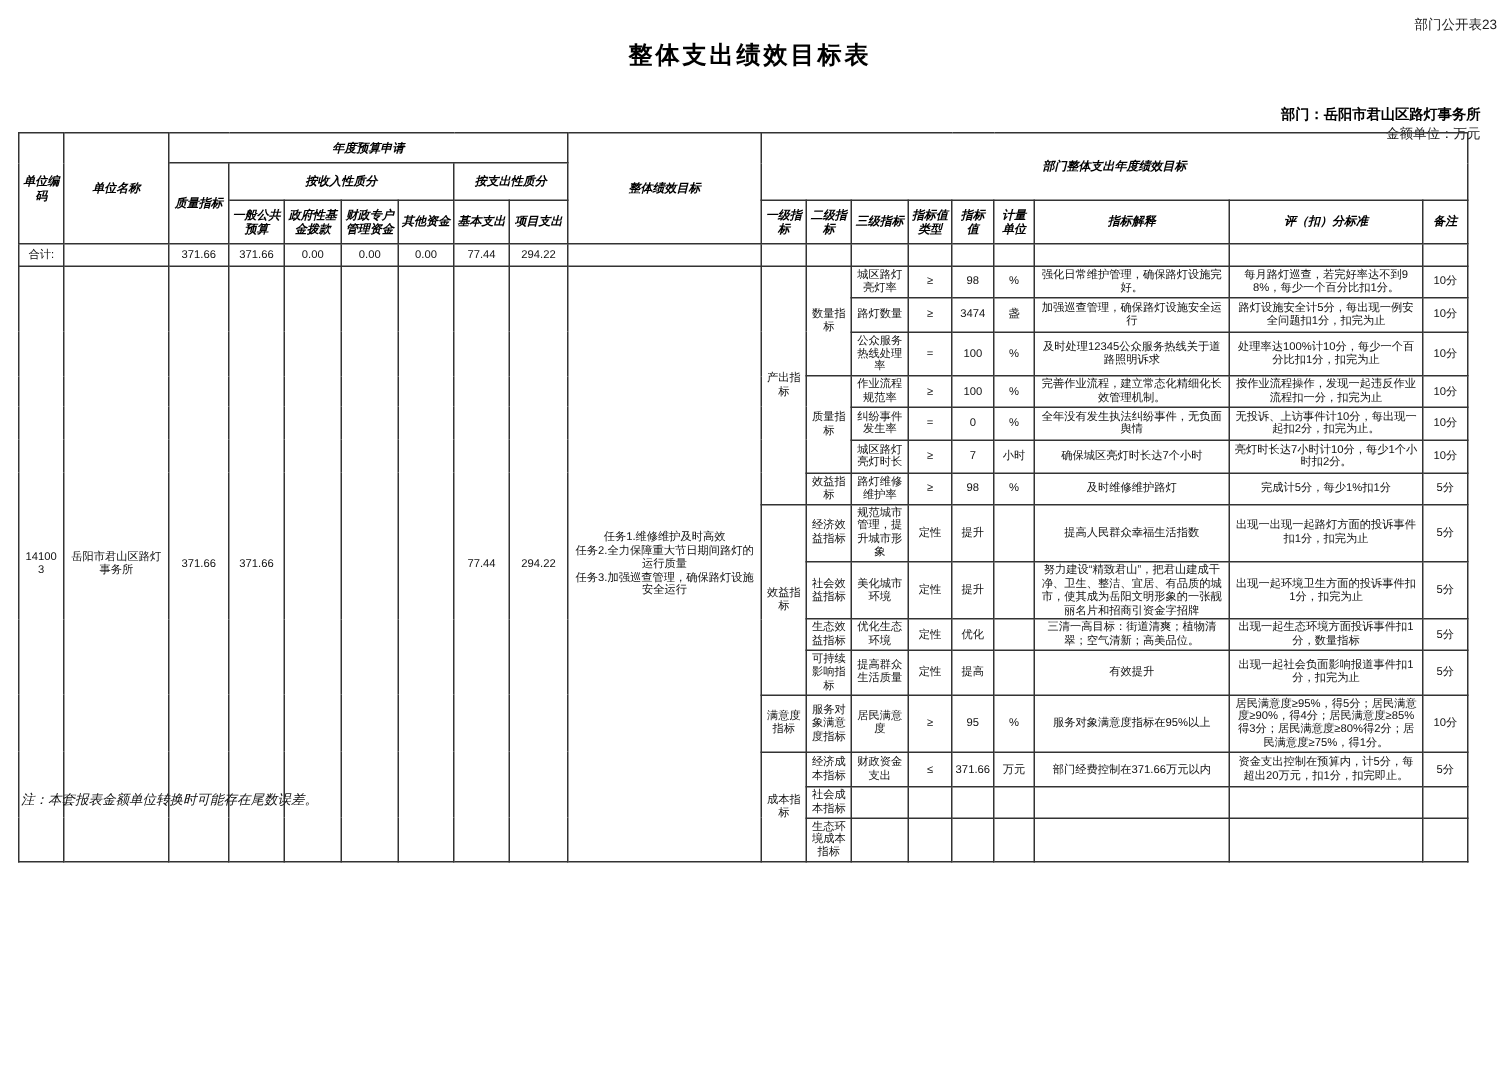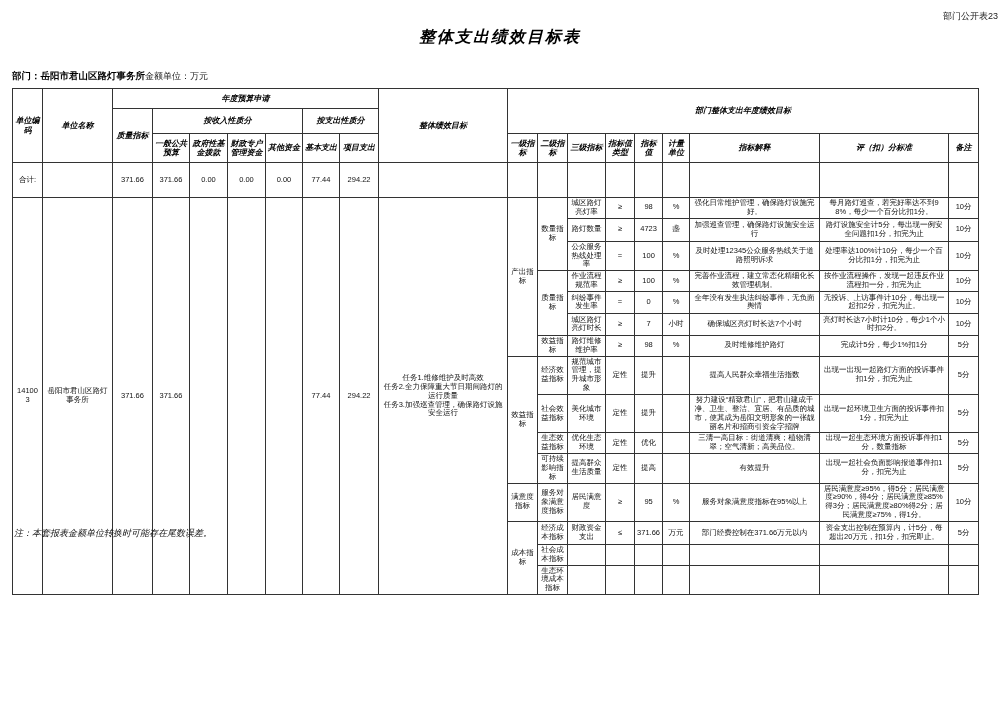--- a/index.html
+++ b/index.html
@@ -10,25 +10,25 @@
     font-family: "Liberation Sans", "DejaVu Sans", sans-serif;
     color: #1a1a1a;
   }
   .corner {
     position: absolute; top: 10px; right: 2px;
     font-size: 9px; color: #222;
   }
   .title {
     position: absolute; top: 27px; left: 0; width: 100%;
     text-align: center; font-size: 16px; font-weight: bold;
-    letter-spacing: 2px; color: #000; font-style: italic;
+    letter-spacing: 2px; color: #000;
   }
   .meta-row {
     position: absolute; top: 70px; left: 12px; right: 13px;
-    display: flex; justify-content: flex-start; align-items: flex-end;
+    display: flex; justify-content: center; align-items: flex-end; flex-direction: column;
   }
   .dept { font-size: 9.5px; font-weight: bold; color: #000; }
   .unit { font-size: 9px; color: #222; }
   table.perf {
     position: absolute; top: 88px; left: 12px;
     width: 966px; table-layout: fixed;
     border-collapse: collapse;
   }
   table.perf th, table.perf td {
     border: 1px solid #333;
@@ -38,21 +38,21 @@
     word-break: break-all;
     color: #111;
   }
   table.perf th { font-weight: bold; font-size: 8px; color: #000; font-style: italic; }
   td.l { text-align: left; }
   td.r { text-align: right; padding-right: 3px; }
   td.exp { text-align: left; padding: 1px 3px; }
   td.goal { text-align: left; white-space: pre-line; padding: 2px 4px; }
   td.rk { text-align: left; padding-left: 3px; }
   tr.hr1 { height: 20px; } tr.hr2 { height: 25px; } tr.hr3 { height: 29px; }
-  tr.total { height: 35px; }
+  tr.total { height: 15px; }
   .footnote {
     position: absolute; top: 527px; left: 14px;
     font-size: 9px; color: #111; font-style: italic;
   }
 </style>
 </head>
 <body>
 
 <div class="corner">部门公开表23</div>
 <div class="title">整体支出绩效目标表</div>
@@ -157,21 +157,21 @@
       <td>≥</td>
       <td>98</td>
       <td>%</td>
       <td class="exp">强化日常维护管理，确保路灯设施完好。</td>
       <td class="exp">每月路灯巡查，若完好率达不到98%，每少一个百分比扣1分。</td>
       <td class="rk">10分</td>
     </tr>
     <tr style="height:23px">
       <td>路灯数量</td>
       <td>≥</td>
-      <td>4723</td>
+      <td>3474</td>
       <td>盏</td>
       <td class="exp">加强巡查管理，确保路灯设施安全运行</td>
       <td class="exp">路灯设施安全计5分，每出现一例安全问题扣1分，扣完为止</td>
       <td class="rk">10分</td>
     </tr>
     <tr style="height:22px">
       <td>公众服务热线处理率</td>
       <td>=</td>
       <td>100</td>
       <td>%</td>

